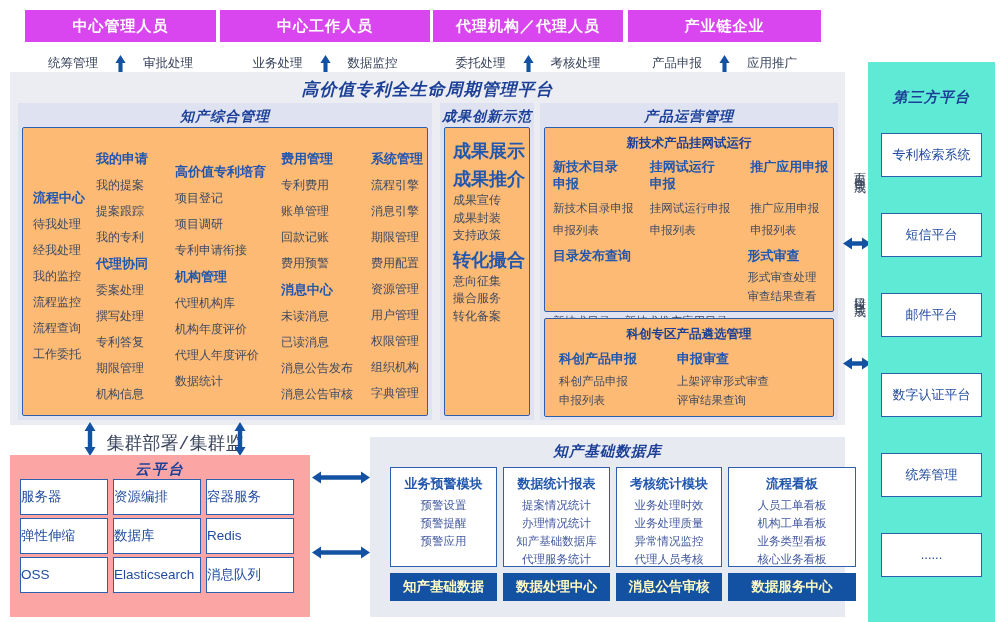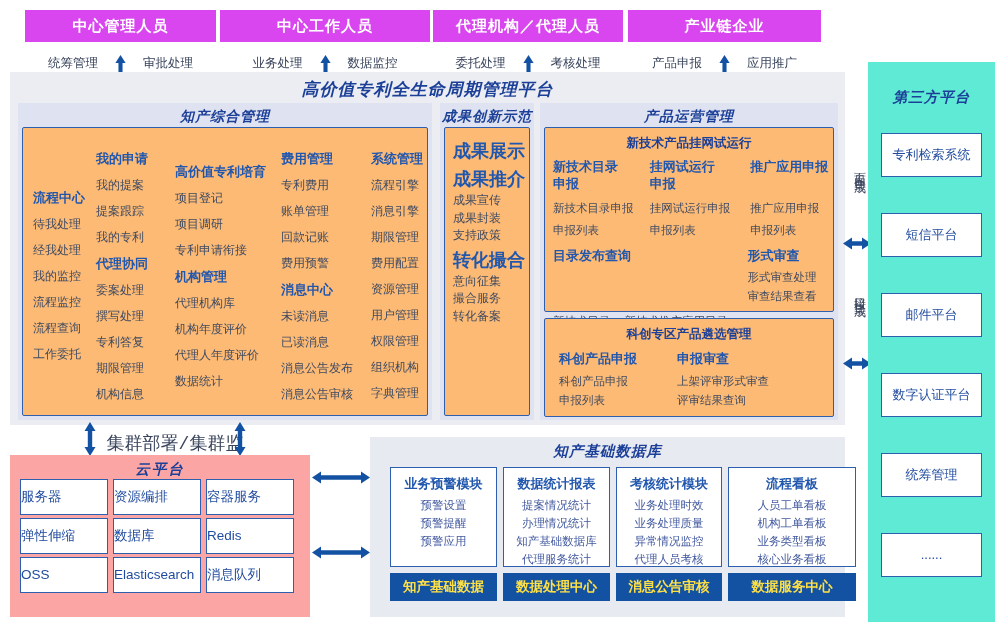--- a/index.html
+++ b/index.html
@@ -91,21 +91,21 @@
   
   .db { position:absolute; left:370px; top:437px; width:475px; height:180px; background:#e8eaf2; }
   .db-title { padding-top:5px; text-align:center; font-size:14.5px; font-weight:bold;
               font-style:italic; color:#1c4098; letter-spacing:1px; }
   .db-modules { position:absolute; left:20px; top:30px; display:flex; gap:6px; }
   .db-mod { background:#fff; border:1.2px solid #2e5fae; height:100px; padding-top:4px; }
   .db-mod-1 { width:107px; } .db-mod-2 { width:107px; } .db-mod-3 { width:106px; } .db-mod-4 { width:128px; }
   .db-head { text-align:center; font-size:13px; font-weight:bold; color:#2257ae; line-height:24px; }
   .db-item { text-align:center; font-size:11.5px; color:#42599f; line-height:18px; white-space:nowrap; }
   .db-centers { position:absolute; left:20px; top:136px; display:flex; gap:6px; }
-  .db-center { background:#1351a2; color:#fde047; height:28px; line-height:28px; text-align:center;
+  .db-center { background:#1351a2; color:#fef9c3; height:28px; line-height:28px; text-align:center;
                font-size:13.5px; font-weight:bold; }
 </style>
 </head>
 <body>
 
 <div class="stage">
 
   <div class="role" style="left:25px;width:191px">
     <div class="role-box">中心管理人员</div>
     <div class="role-funcs">

